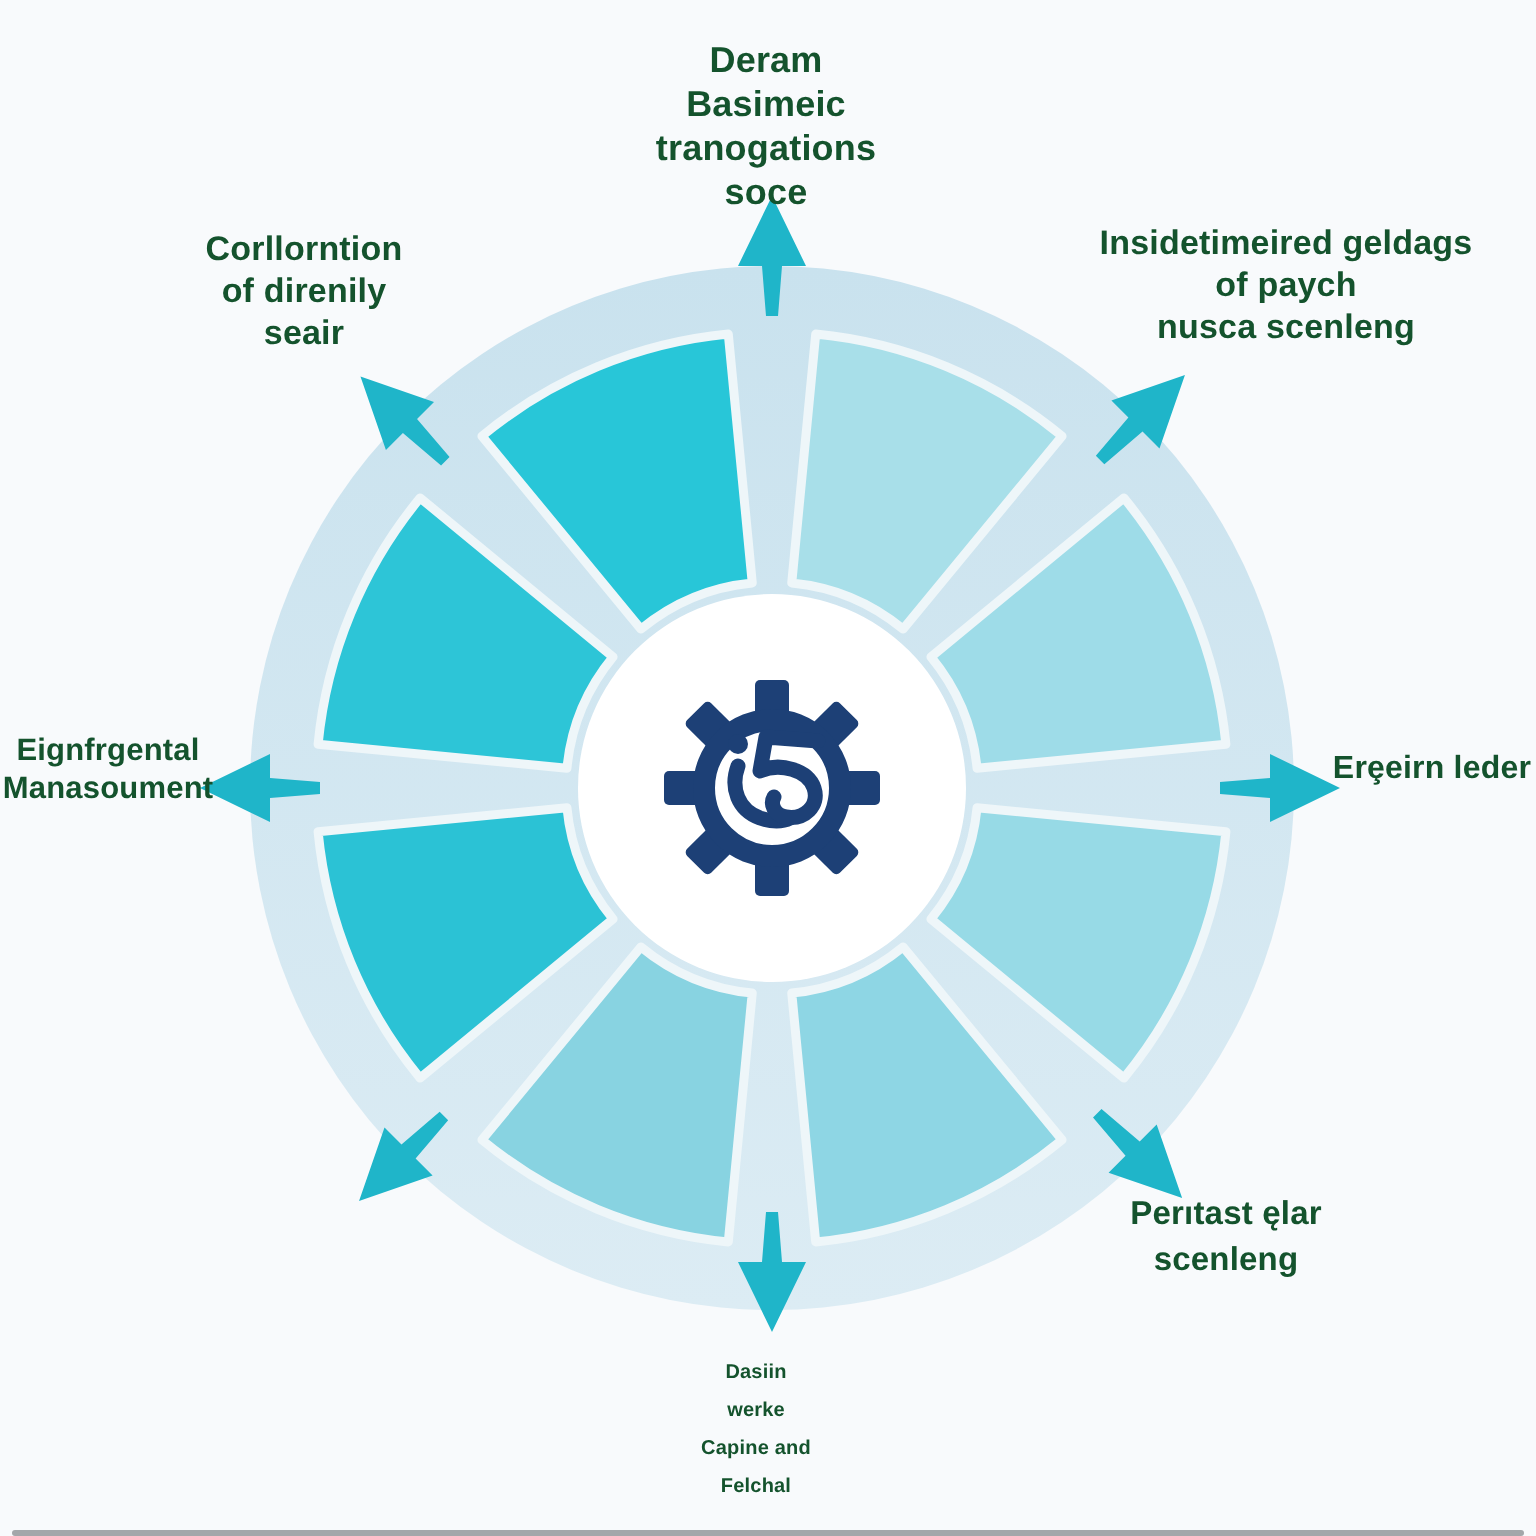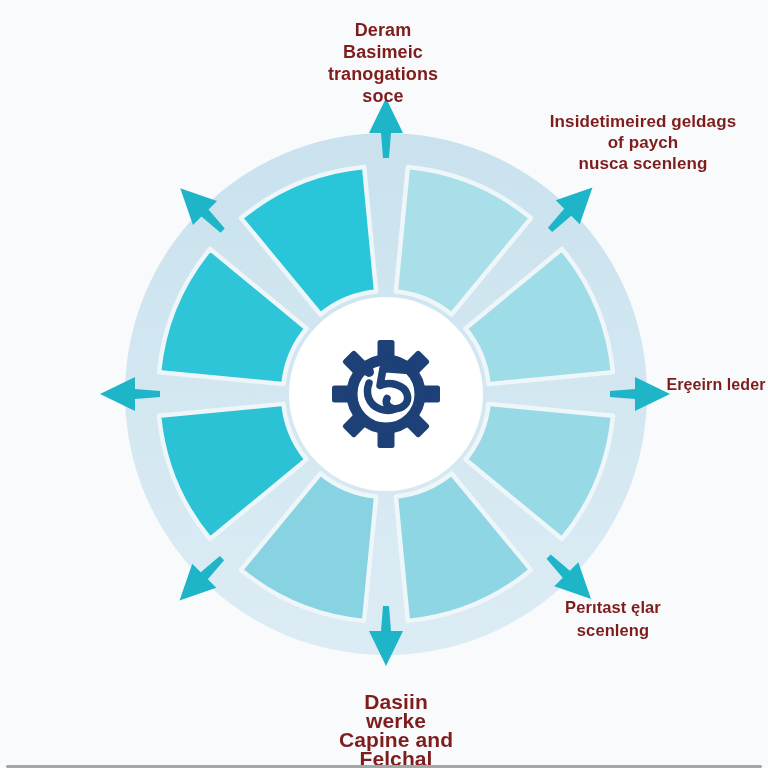--- a/index.html
+++ b/index.html
@@ -4,36 +4,36 @@
 <style>
   html,body{margin:0;padding:0;background:#ffffff;}
   .stage{
     position:relative;width:768px;height:768px;overflow:hidden;
     background:#f8fafc;
     font-family:"Liberation Sans",sans-serif;
   }
   .wheel-svg{position:absolute;left:0;top:0;}
   .lbl{
     position:absolute;
-    color:#7f1d1d;
+    color:#14532d;
     font-weight:bold;
     text-align:center;
     white-space:pre-line;
     font-size:17px;
     line-height:21px;
     letter-spacing:.1px;
   }
   .lbl-top{left:273px;top:19px;width:220px;font-size:18px;line-height:22px;}
   .lbl-top-left{left:57px;top:114px;width:190px;}
   .lbl-top-right{left:523px;top:111px;width:240px;}
   .lbl-left{left:0px;top:366px;width:108px;font-size:15.5px;line-height:19px;}
   .lbl-right{left:664px;top:374px;width:104px;font-size:16px;white-space:nowrap;text-align:center;}
   .lbl-bottom-left{left:62px;top:594px;width:180px;font-size:16.5px;}
   .lbl-bottom-right{left:518px;top:596px;width:190px;font-size:16.5px;line-height:23px;}
-  .lbl-bottom{left:296px;top:677px;width:200px;font-size:21px;line-height:19px;margin-top:15px;}
+  .lbl-bottom{left:278px;top:677px;width:200px;font-size:10px;line-height:19px;}
   .bottom-line{
     position:absolute;left:6px;right:6px;bottom:0px;height:3px;
     background:#a3a7aa;border-radius:2px;
   }
 </style>
 </head>
 <body>
 
 <div class="stage">
 
@@ -75,23 +75,28 @@
         <circle cx="-17" cy="-22" r="5" fill="#1d4076"></circle>
         <path d="M -17 -11 C -21 0 -17 11 -6 15 C 0 17 5 17 9 15" fill="none" stroke="#1d4076" stroke-width="7.5" stroke-linecap="round"></path>
         <path d="M 23 -23.5 L -3 -25.5 L -6 -8.5 C 4 -13 18 -9 21 0 C 24 9 16 16 7 14.5 C 1 13.5 -1 8 1 4.5" fill="none" stroke="#1d4076" stroke-width="7.5" stroke-linecap="round" stroke-linejoin="round"></path>
       </g>
     </svg>
 
   <div class="lbl lbl-top">Deram
 Basimeic
 tranogations
 soce</div>
+  <div class="lbl lbl-top-left">Corllorntion
+of direnily
+seair</div>
   <div class="lbl lbl-top-right">Insidetimeired geldags
 of paych
 nusca scenleng</div>
+  <div class="lbl lbl-left">Eignfrgental
+Manasoument</div>
   <div class="lbl lbl-right">Erȩeirn leder</div>
   <div class="lbl lbl-bottom-right">Perıtast ęlar
 scenleng</div>
   <div class="lbl lbl-bottom">Dasiin
 werke
 Capine and
 Felchal</div>
 
   <div class="bottom-line"></div>
 </div>

